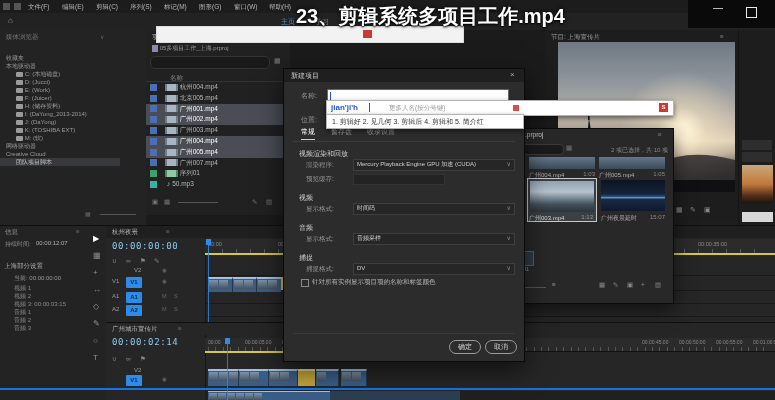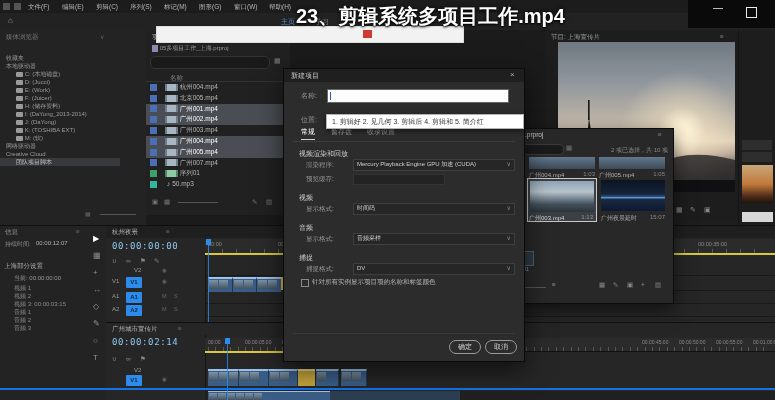--- a/index.html
+++ b/index.html
@@ -334,20 +334,27 @@
       </div>
 
     <span class="abs" style="left:17px;top:210px;width:6px;height:6px;border:1px solid #8a8a8a;background:#2c2c2c"></span>
     <span class="abs nw" style="left:28px;top:209px;font-size:6.5px;color:#b5b5b5">针对所有实例显示项目项的名称和标签颜色</span>
 
     <div class="abs" style="left:9px;top:264px;width:222px;height:1px;background:#3a3a3a"></div>
     <div class="abs pill" style="left:165px;top:271px;width:30px;height:12px">确定</div>
     <div class="abs pill" style="left:201px;top:271px;width:30px;height:12px">取消</div>
   </div>
 
+  <div class="abs imebar" style="left:326px;top:100px;width:346px;height:14px;z-index:12">
+    <span class="abs nw" style="left:4px;top:2px;font-size:8px;font-weight:bold;color:#2255cc">jian'ji'h</span>
+    <span class="abs" style="left:42px;top:2px;width:1px;height:9px;background:#2255cc"></span>
+    <span class="abs nw" style="left:62px;top:3px;font-size:6.5px;color:#999">更多人名(按分号键)</span>
+    <span class="abs" style="left:186px;top:4px;width:6px;height:6px;background:#d5524a"></span>
+    <span class="abs" style="left:332px;top:2px;width:9px;height:9px;background:#d5352b;color:#fff;font-size:6px;font-weight:bold;text-align:center;line-height:9px">S</span>
+  </div>
   <div class="abs imebar" style="left:326px;top:114px;width:196px;height:13px;z-index:12">
     <span class="abs nw" style="left:5px;top:2px;font-size:7px;color:#333">1. 剪辑好  2. 见几何  3. 剪辑后  4. 剪辑和  5. 简介红</span>
   </div>
 
   <div class="abs" style="left:156px;top:26px;width:306px;height:15px;background:#f2f2f2;border:1px solid #ddd;z-index:14">
     <span class="abs" style="left:206px;top:3px;width:9px;height:8px;background:#cf3a30"></span>
   </div>
 
   <span class="abs nw" style="left:296px;top:3px;font-size:20px;font-weight:bold;color:#fff;z-index:16;text-shadow:0 1px 2px #000,0 0 4px rgba(0,0,0,.8)">23、剪辑系统多项目工作.mp4</span>
 

